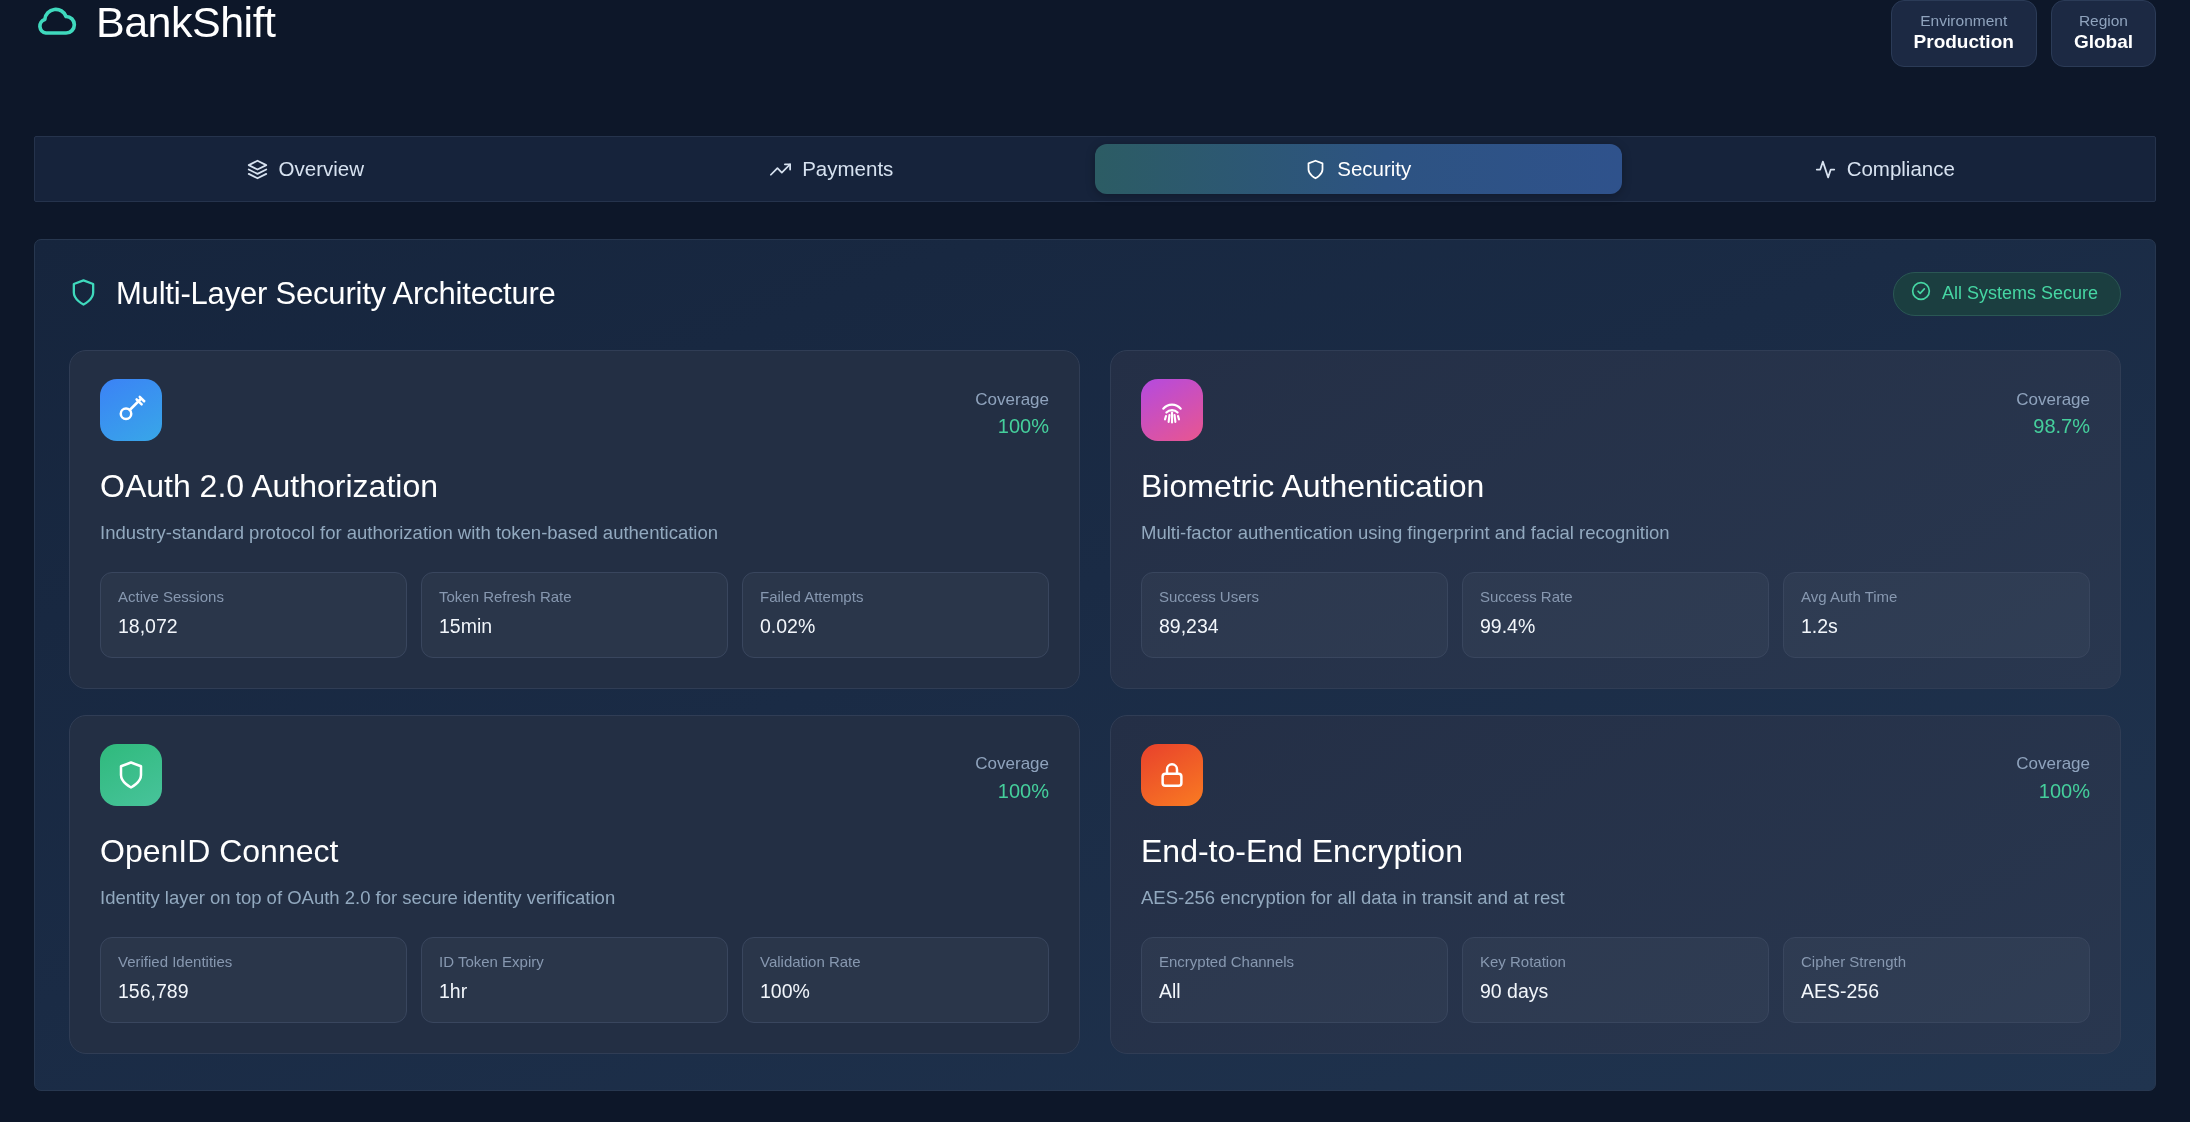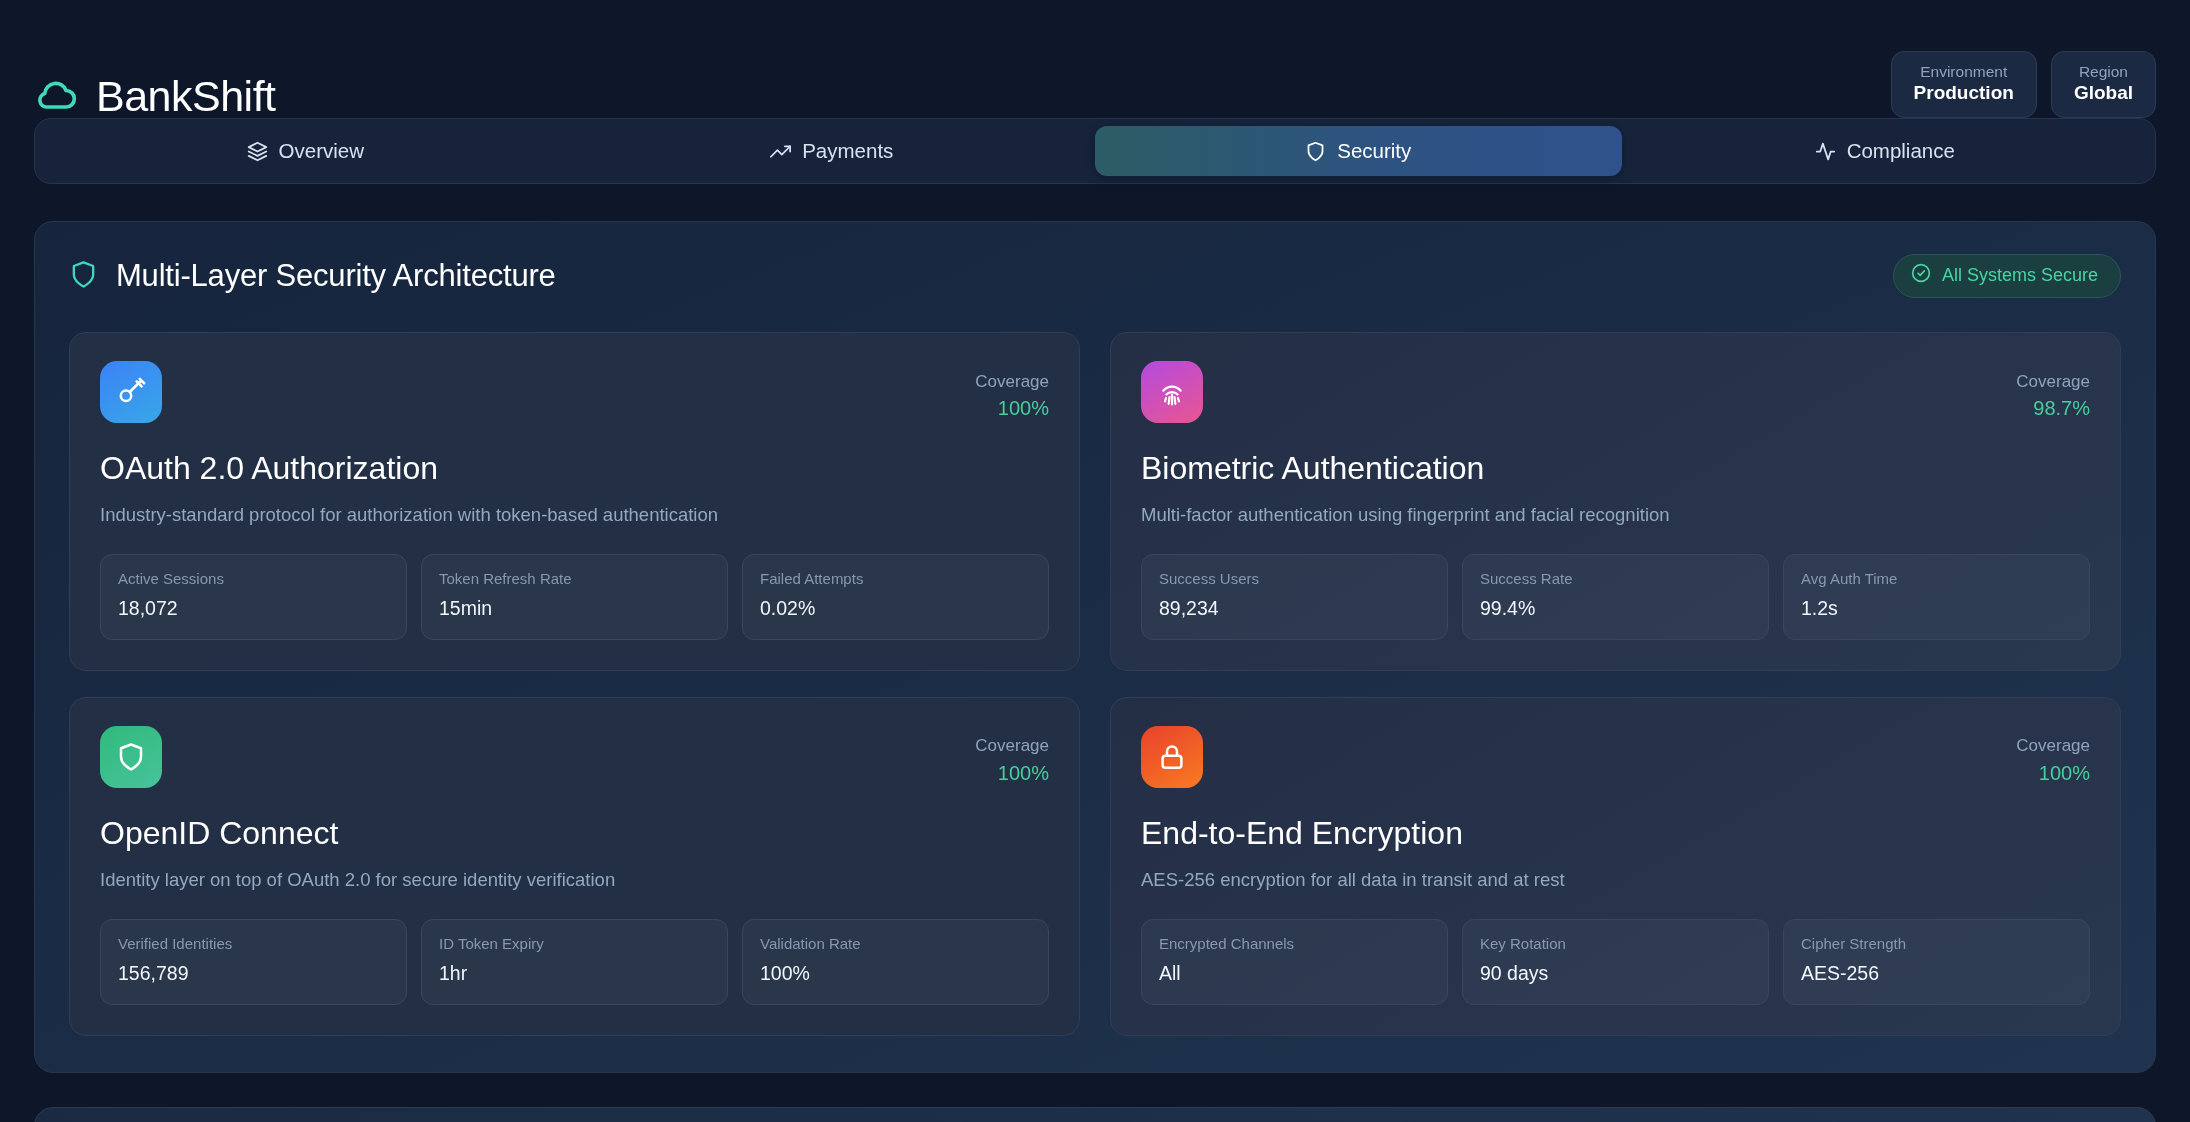--- a/index.html
+++ b/index.html
@@ -12,23 +12,23 @@
 
   body {
     background: #0d1729;
     font-family: "Liberation Sans", sans-serif;
     color: #e8eef7;
     -webkit-font-smoothing: antialiased;
   }
 
   
   .app-header {
-    height: 118px;
-    display: flex;
-    align-items: flex-end;
+    height: 136px;
+    display: flex;
+    align-items: flex-start;
     padding: 0 34px 0 34px;
     background: #0d1729;
   }
 
   .brand {
     display: flex;
     align-items: center;
     gap: 18px;
   }
   .brand-logo { width: 44px; height: 44px; display: block; flex: none; }
@@ -69,21 +69,21 @@
     line-height: 1.25;
     white-space: nowrap;
   }
 
   
   .tabbar {
     margin: 0 34px;
     background: #16233b;
     border: 1px solid #243characters;
     border: 1px solid #25334c;
-    border-radius: 17px;
+    border-radius: 2px;
     height: 66px;
     display: flex;
     align-items: center;
     padding: 7px;
     gap: 0;
   }
   .tab {
     flex: 1 1 0;
     height: 100%;
     border-radius: 12px;
@@ -103,21 +103,21 @@
     color: #ffffff;
     box-shadow: 0 2px 10px rgba(0,0,0,0.25);
   }
   .tab svg { display: block; flex: none; }
 
   
   .panel {
     margin: 37px 34px 0 34px;
     background: linear-gradient(158deg, #16253d 0%, #1a2b45 45%, #20344f 100%);
     border: 1px solid #27374f;
-    border-radius: 19px;
+    border-radius: 7px;
     padding: 32px 34px 36px 34px;
   }
 
   .panel-head {
     display: flex;
     align-items: center;
     margin-bottom: 34px;
   }
   .panel-title-wrap {
     display: flex;

